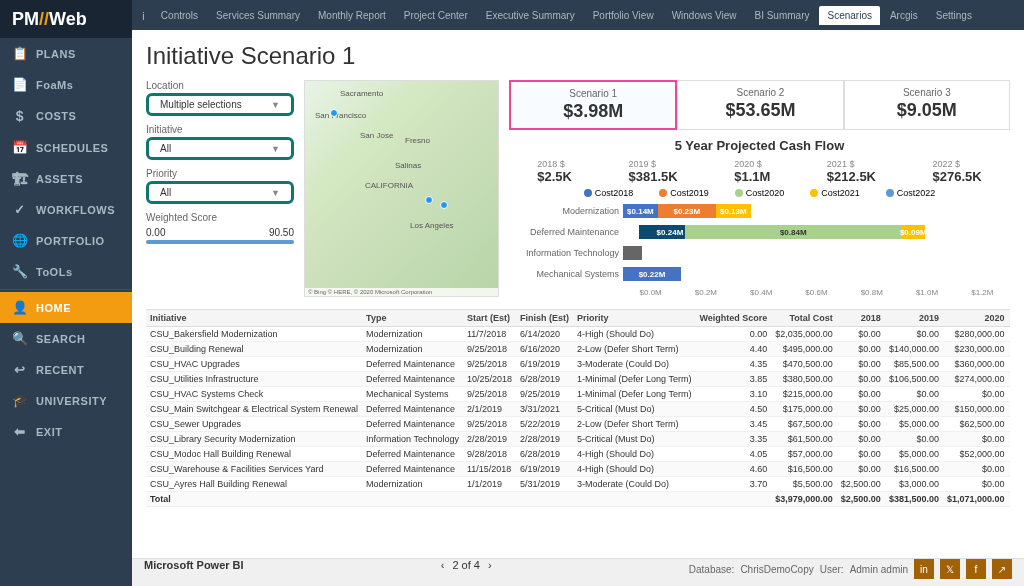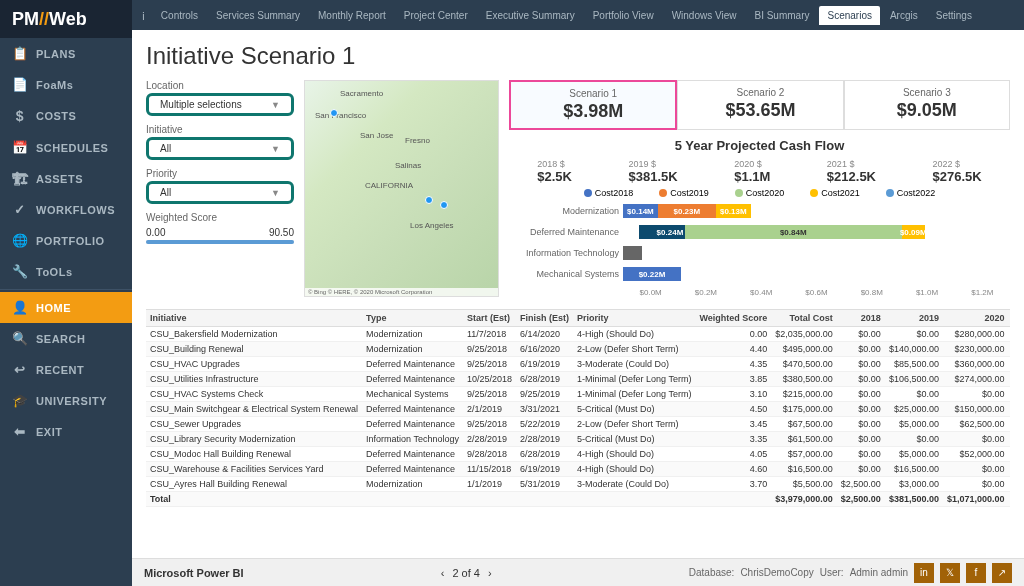--- a/index.html
+++ b/index.html
@@ -305,21 +305,21 @@
     .data-table td.right { text-align: right; }
     .data-table th.right { text-align: right; }
 
     
     .bottom-bar {
       background: #f0f0f0;
       border-top: 1px solid #ddd;
       padding: 0 12px;
       display: flex;
       justify-content: space-between;
-      align-items: center;
+      align-items: flex-start;
       height: 28px;
       flex-shrink: 0;
     }
     .bottom-left { font-size: 11px; color: #333; font-weight: 600; }
     .pagination { display: flex; align-items: center; gap: 8px; font-size: 11px; color: #333; }
     .bottom-right { display: flex; align-items: center; gap: 6px; font-size: 10px; color: #666; }
     .social-icon { width: 20px; height: 20px; background: #a16207; color: white; display: flex; align-items: center; justify-content: center; font-size: 10px; cursor: pointer; }
   </style>
 </head>
 <body>

